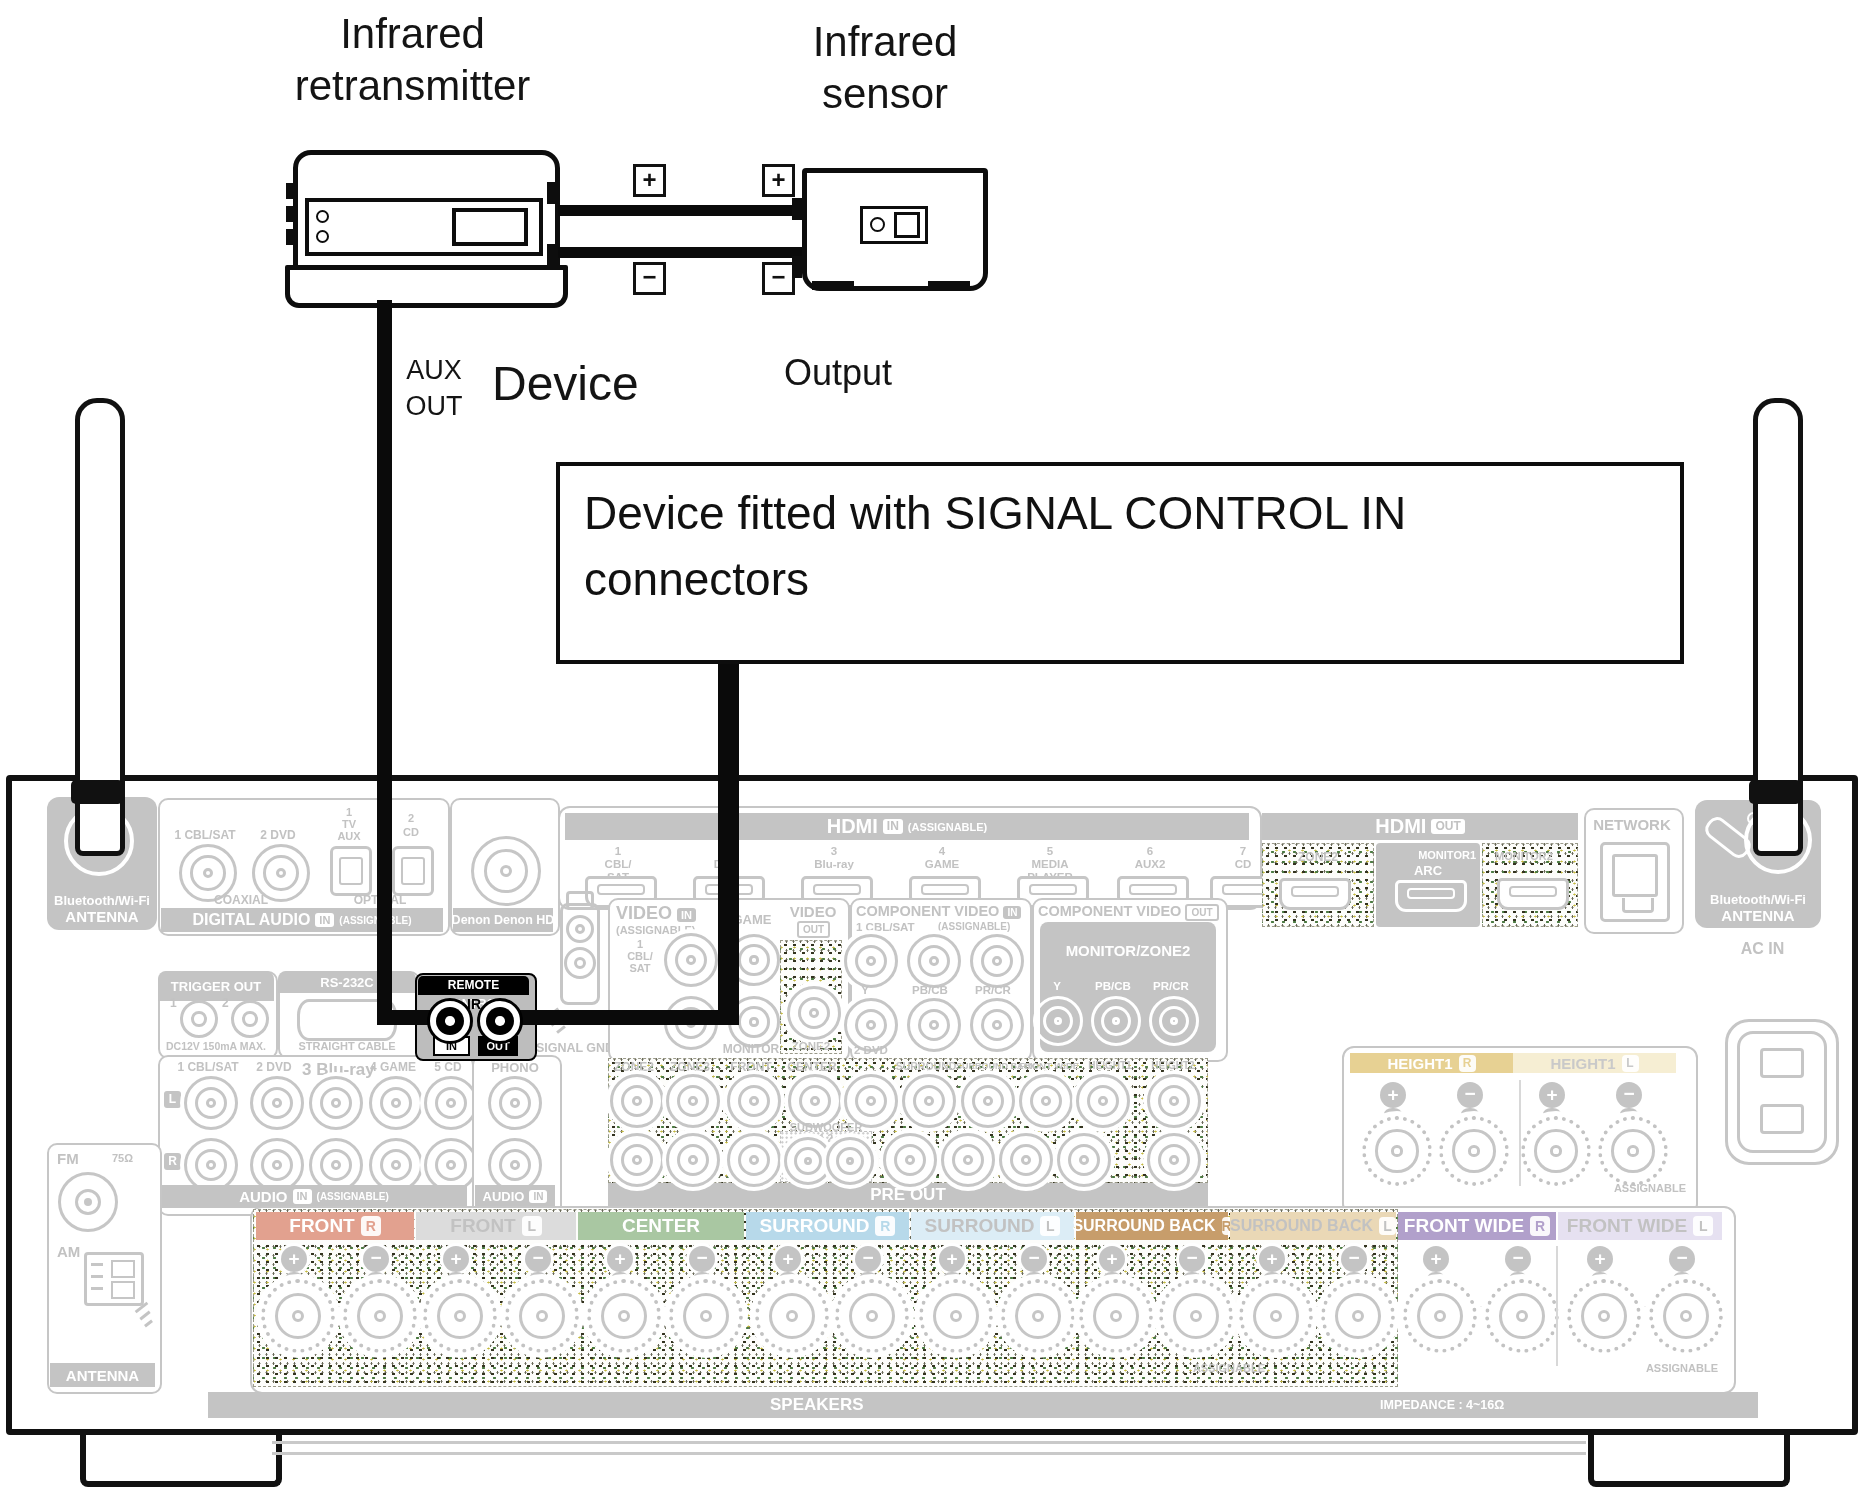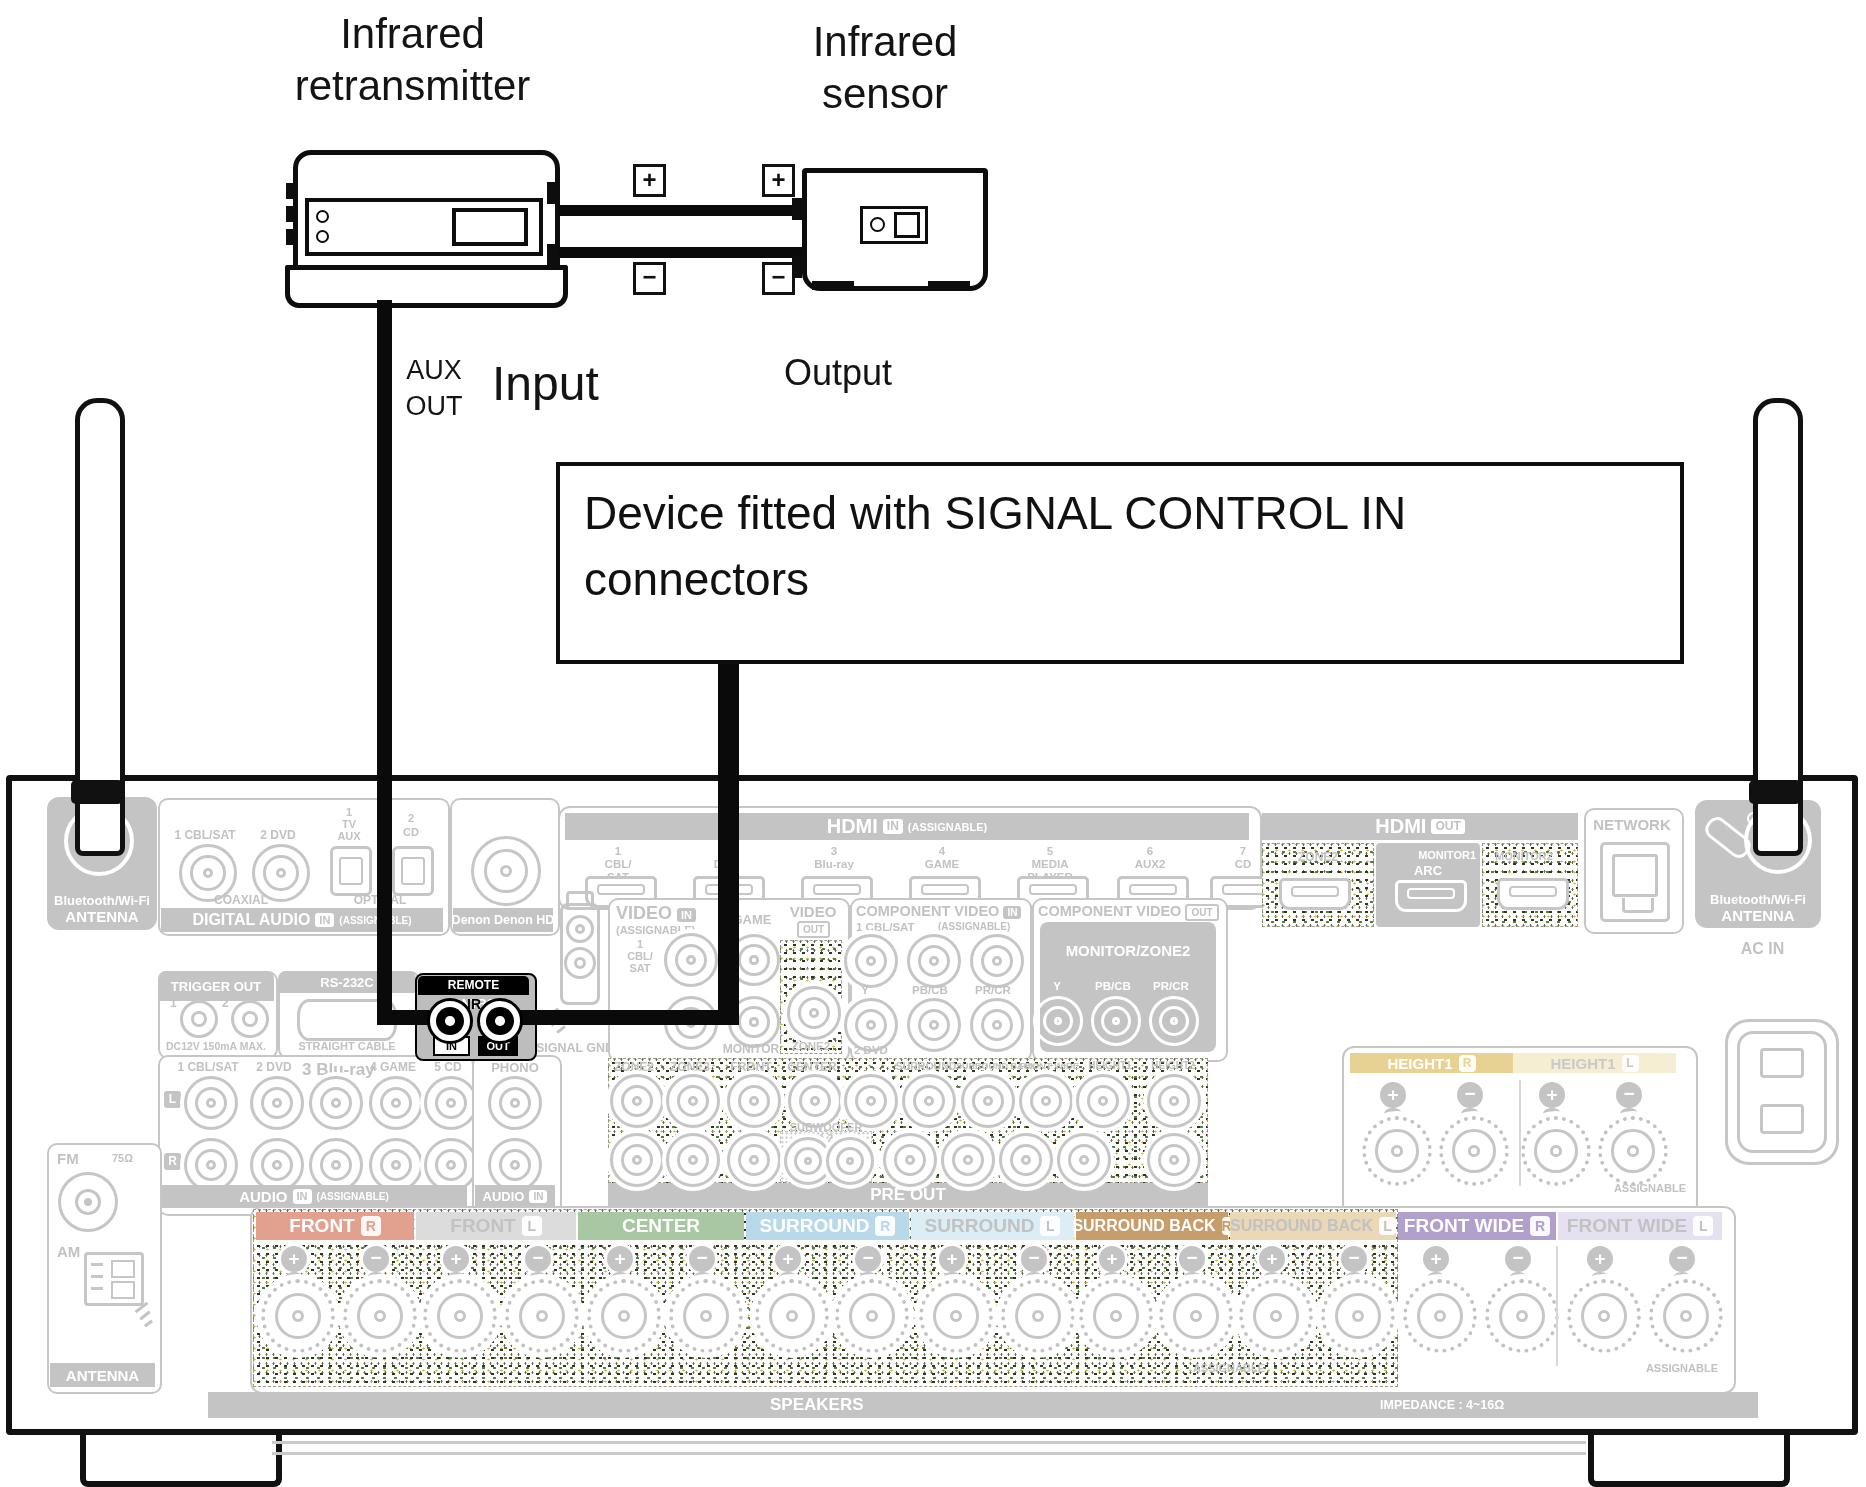--- a/index.html
+++ b/index.html
@@ -101,21 +101,21 @@
     <div class="a" style="left:10px;top:113px;width:42px;height:9px;background:#0d0d0d"></div>
     <div class="a" style="left:126px;top:113px;width:42px;height:9px;background:#0d0d0d"></div>
     <div class="a" style="left:-10px;top:30px;width:10px;height:22px;background:#0d0d0d"></div>
     <div class="a" style="left:-10px;top:88px;width:10px;height:22px;background:#0d0d0d"></div>
   </div>
 
   <div class="a k cn" style="left:398px;top:352px;width:72px;font-size:27px;line-height:36px">
     <div>AUX</div>
     <div>OUT</div>
   </div>
-  <div class="a k" style="left:492px;top:356px;font-size:48px">Input</div>
+  <div class="a k" style="left:492px;top:356px;font-size:48px">Device</div>
   <div class="a k" style="left:784px;top:352px;font-size:36px">Output</div>
 
   <div class="a" style="left:556px;top:462px;width:1128px;height:202px;border:4px solid #0d0d0d;background:#fff;padding:14px 0 0 24px;box-sizing:border-box;font-size:46px;line-height:66px;color:#111">
     <div>Device fitted with SIGNAL CONTROL IN</div>
     <div>connectors</div>
   </div>
 
   <div class="a cable" style="left:377px;top:300px;width:15px;height:725px;z-index:8"></div>
   <div class="a cable" style="left:377px;top:1010px;width:76px;height:15px;z-index:8"></div>
   <div class="a cable" style="left:718px;top:664px;width:21px;height:361px;z-index:8"></div>

